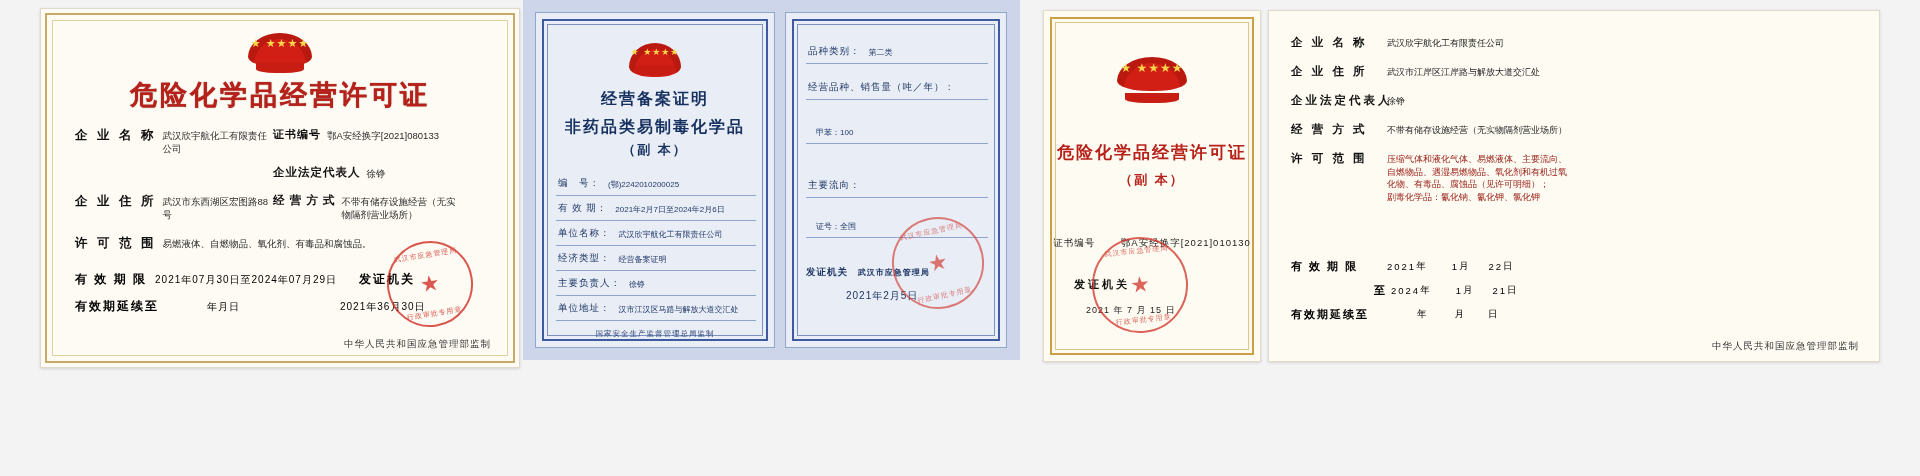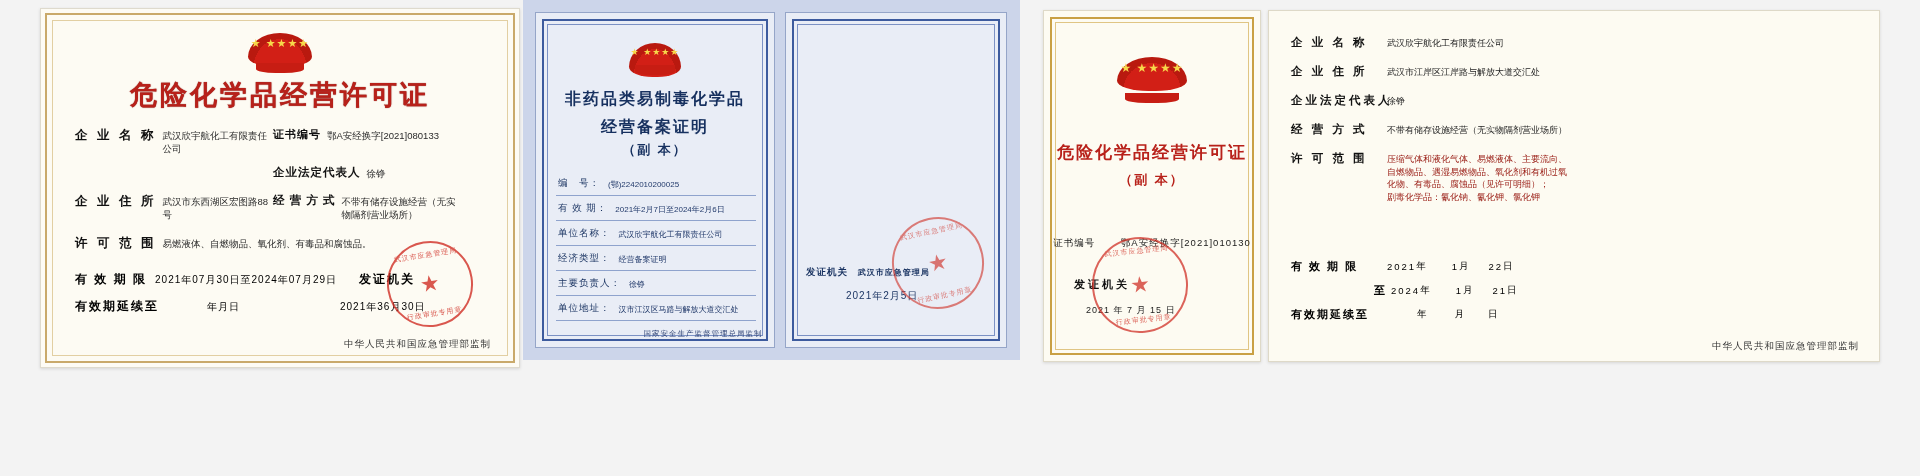--- a/index.html
+++ b/index.html
@@ -297,21 +297,20 @@
     line-height: 1.2;
   }
   .c2-foot {
     position: absolute;
     bottom: 8px;
     left: 0; width: 100%;
     text-align: center;
     font-size: 7.5px;
     color: #2a3f72;
     letter-spacing: 1px;
-    margin-left: 48px;
   }
   .c2b-lines {
     position: absolute;
     left: 20px;
     right: 18px;
     top: 26px;
     font-size: 9px;
     color: #16305f;
   }
   .c2b-seal {
@@ -618,22 +617,22 @@
 
       <div class="emblem2">
         <div class="emblem-shape">
           <div class="fan"></div>
           <div class="stars" style="font-size:9px">★ ★★★★</div>
           <div class="ribbon"></div>
         </div>
       </div>
 
       <div class="c2-title">
+        <div>经营备案证明</div>
         <div>非药品类易制毒化学品</div>
-        <div>经营备案证明</div>
       </div>
       <div class="c2-sub">（副 本）</div>
 
       <div class="c2-lines">
         <div class="c2row">
           <span class="k">编　号：</span>
           <span class="v">(鄂)2242010200025</span>
         </div>
         <div class="c2row">
           <span class="k">有 效 期：</span>
@@ -656,20 +655,38 @@
           <span class="v">汉市江汉区马路与解放大道交汇处</span>
         </div>
       </div>
 
       <div class="c2-foot">国家安全生产监督管理总局监制</div>
     </div>
 
     <div class="cert2b">
       <div class="bluebox"></div>
 
+      <div class="c2b-lines">
+        <div class="c2row">
+          <span class="k">品种类别：</span>
+          <span class="v">第二类</span>
+        </div>
+        <div class="c2row" style="min-height:26px">
+          <span class="k">经营品种、销售量（吨／年）：</span>
+        </div>
+        <div class="c2row" style="min-height:34px">
+          <span class="v">甲苯：100</span>
+        </div>
+        <div class="c2row" style="min-height:26px;margin-top:18px">
+          <span class="k">主要流向：</span>
+        </div>
+        <div class="c2row" style="min-height:30px">
+          <span class="v">证号：全国</span>
+        </div>
+      </div>
 
       <div class="c2b-issuer">
         <span>发证机关</span>
         <span style="font-size:8px;margin-left:6px">武汉市应急管理局</span>
       </div>
       <div class="c2b-date">2021年2月5日</div>
 
       <div class="c2b-seal">
         <div class="seal-text-top">武汉市应急管理局</div>
         <div class="seal-star">★</div>

